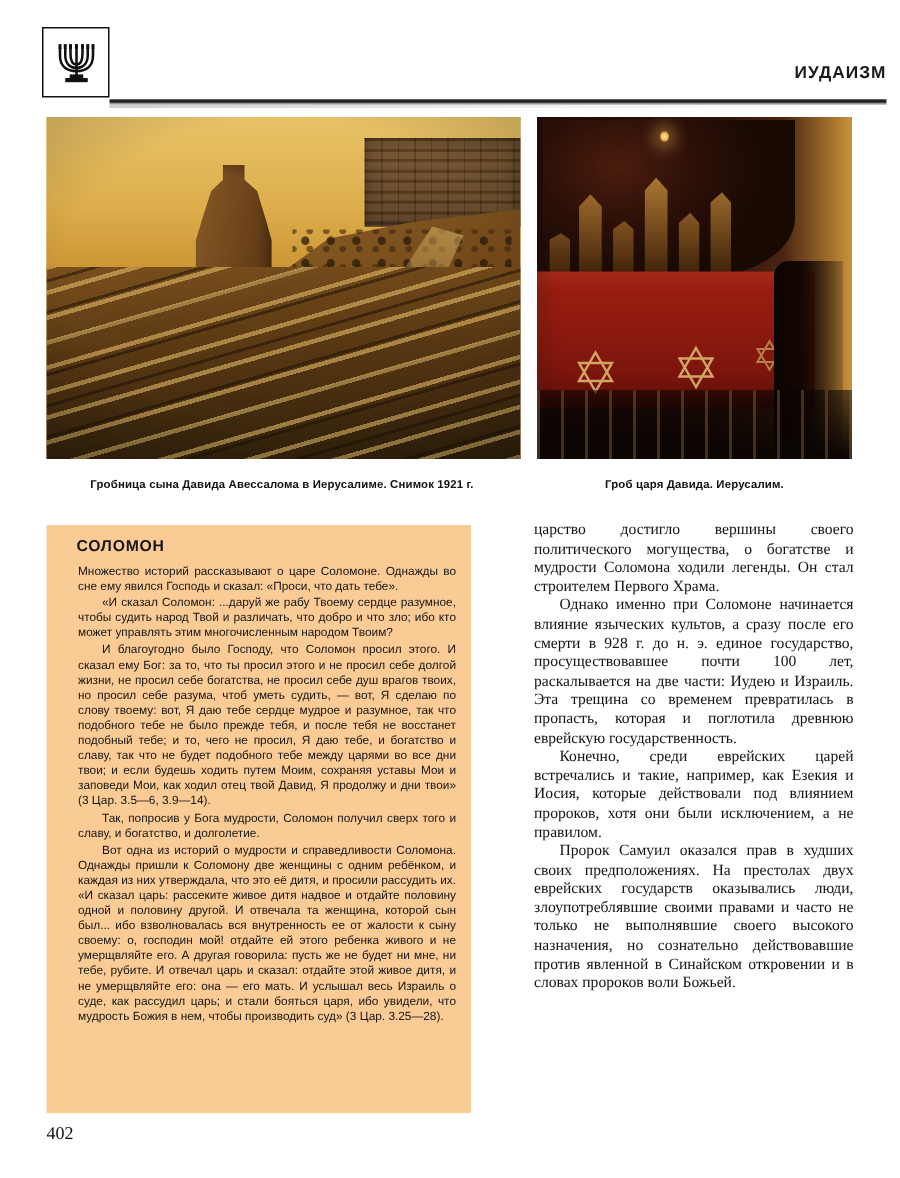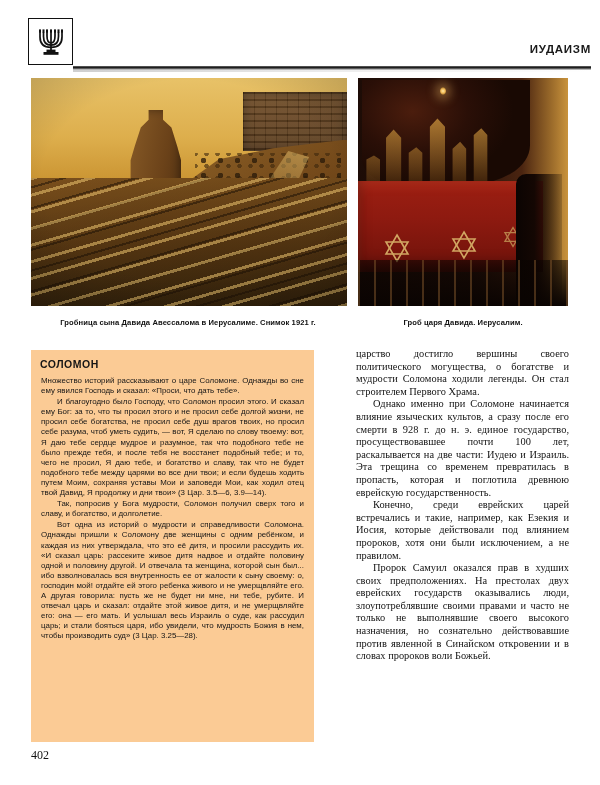--- a/index.html
+++ b/index.html
@@ -225,21 +225,21 @@
   .caption-a { left: 33px; top: 318px; width: 310px; }
   .caption-b { left: 358px; top: 318px; width: 210px; }
 
   
   .leftcol {
     position: absolute;
     left: 31px; top: 350px;
     width: 283px; height: 392px;
     background: #fbcb95;
     box-sizing: border-box;
-    padding: 8px 9px 0 9px;
+    padding: 8px 9px 0 20px;
   }
   .leftcol h2 {
     margin: 0 0 6px 0;
     font-family: "Liberation Sans", sans-serif;
     font-size: 10.5px;
     font-weight: 700;
     letter-spacing: .5px;
     color: #151515;
   }
   .leftcol p {
@@ -356,20 +356,21 @@
       </div>
     </div>
     <div class="dark-col"></div>
     <div class="railing"></div>
   </div>
   <div class="caption caption-b">Гроб царя Давида. Иерусалим.</div>
 
   <div class="leftcol">
     <h2>СОЛОМОН</h2>
     <p class="noindent">Множество историй рассказывают о царе Соломоне. Однажды во сне ему явился Господь и сказал: «Проси, что дать тебе».</p>
+    <p>«И сказал Соломон: ...даруй же рабу Твоему сердце разумное, чтобы судить народ Твой и различать, что добро и что зло; ибо кто может управлять этим многочисленным народом Твоим?</p>
     <p>И благоугодно было Господу, что Соломон просил этого. И сказал ему Бог: за то, что ты просил этого и не просил себе долгой жизни, не просил себе богатства, не просил себе душ врагов твоих, но просил себе разума, чтоб уметь судить, — вот, Я сделаю по слову твоему: вот, Я даю тебе сердце мудрое и разумное, так что подобного тебе не было прежде тебя, и после тебя не восстанет подобный тебе; и то, чего не просил, Я даю тебе, и богатство и славу, так что не будет подобного тебе между царями во все дни твои; и если будешь ходить путем Моим, сохраняя уставы Мои и заповеди Мои, как ходил отец твой Давид, Я продолжу и дни твои» (3 Цар. 3.5—6, 3.9—14).</p>
     <p>Так, попросив у Бога мудрости, Соломон получил сверх того и славу, и богатство, и долголетие.</p>
     <p>Вот одна из историй о мудрости и справедливости Соломона. Однажды пришли к Соломону две женщины с одним ребёнком, и каждая из них утверждала, что это её дитя, и просили рассудить их. «И сказал царь: рассеките живое дитя надвое и отдайте половину одной и половину другой. И отвечала та женщина, которой сын был... ибо взволновалась вся внутренность ее от жалости к сыну своему: о, господин мой! отдайте ей этого ребенка живого и не умерщвляйте его. А другая говорила: пусть же не будет ни мне, ни тебе, рубите. И отвечал царь и сказал: отдайте этой живое дитя, и не умерщвляйте его: она — его мать. И услышал весь Израиль о суде, как рассудил царь; и стали бояться царя, ибо увидели, что мудрость Божия в нем, чтобы производить суд» (3 Цар. 3.25—28).</p>
   </div>
 
   <div class="rightcol">
     <p class="noindent">царство достигло вершины своего политического могущества, о богатстве и мудрости Соломона ходили легенды. Он стал строителем Первого Храма.</p>
     <p>Однако именно при Соломоне начинается влияние языческих культов, а сразу после его смерти в 928 г. до н. э. единое государство, просуществовавшее почти 100 лет, раскалывается на две части: Иудею и Израиль. Эта трещина со временем превратилась в пропасть, которая и поглотила древнюю еврейскую государственность.</p>
     <p>Конечно, среди еврейских царей встречались и такие, например, как Езекия и Иосия, которые действовали под влиянием пророков, хотя они были исключением, а не правилом.</p>
     <p>Пророк Самуил оказался прав в худших своих предположениях. На престолах двух еврейских государств оказывались люди, злоупотреблявшие своими правами и часто не только не выполнявшие своего высокого назначения, но сознательно действовавшие против явленной в Синайском откровении и в словах пророков воли Божьей.</p>

